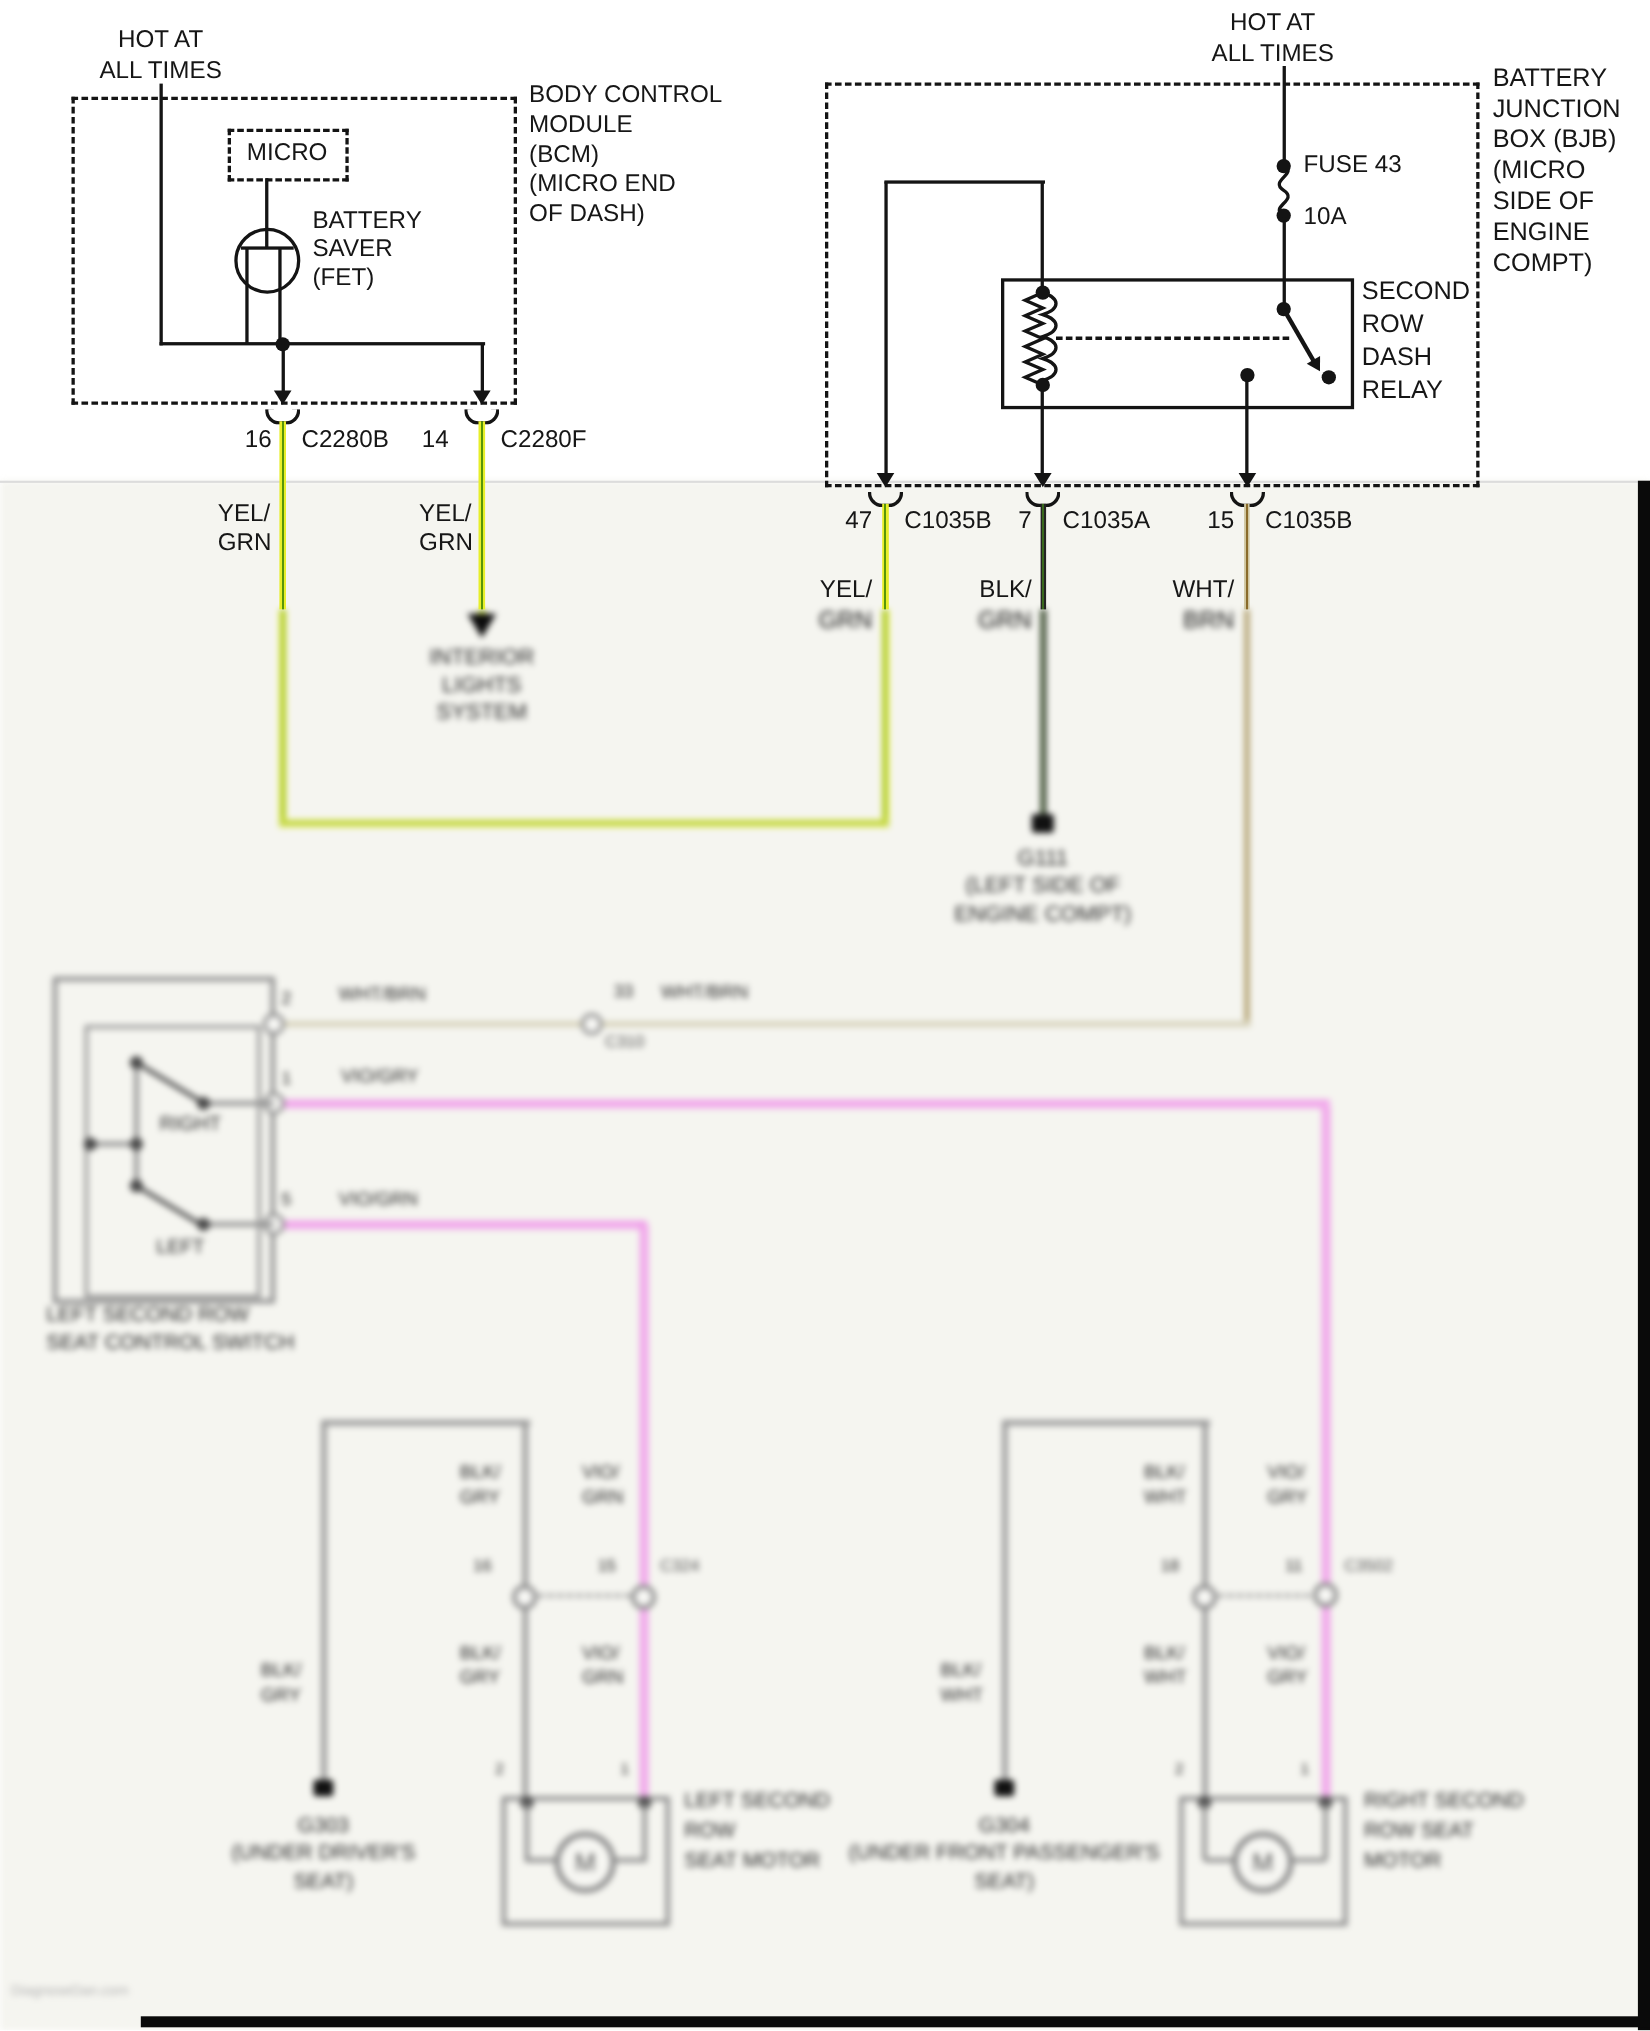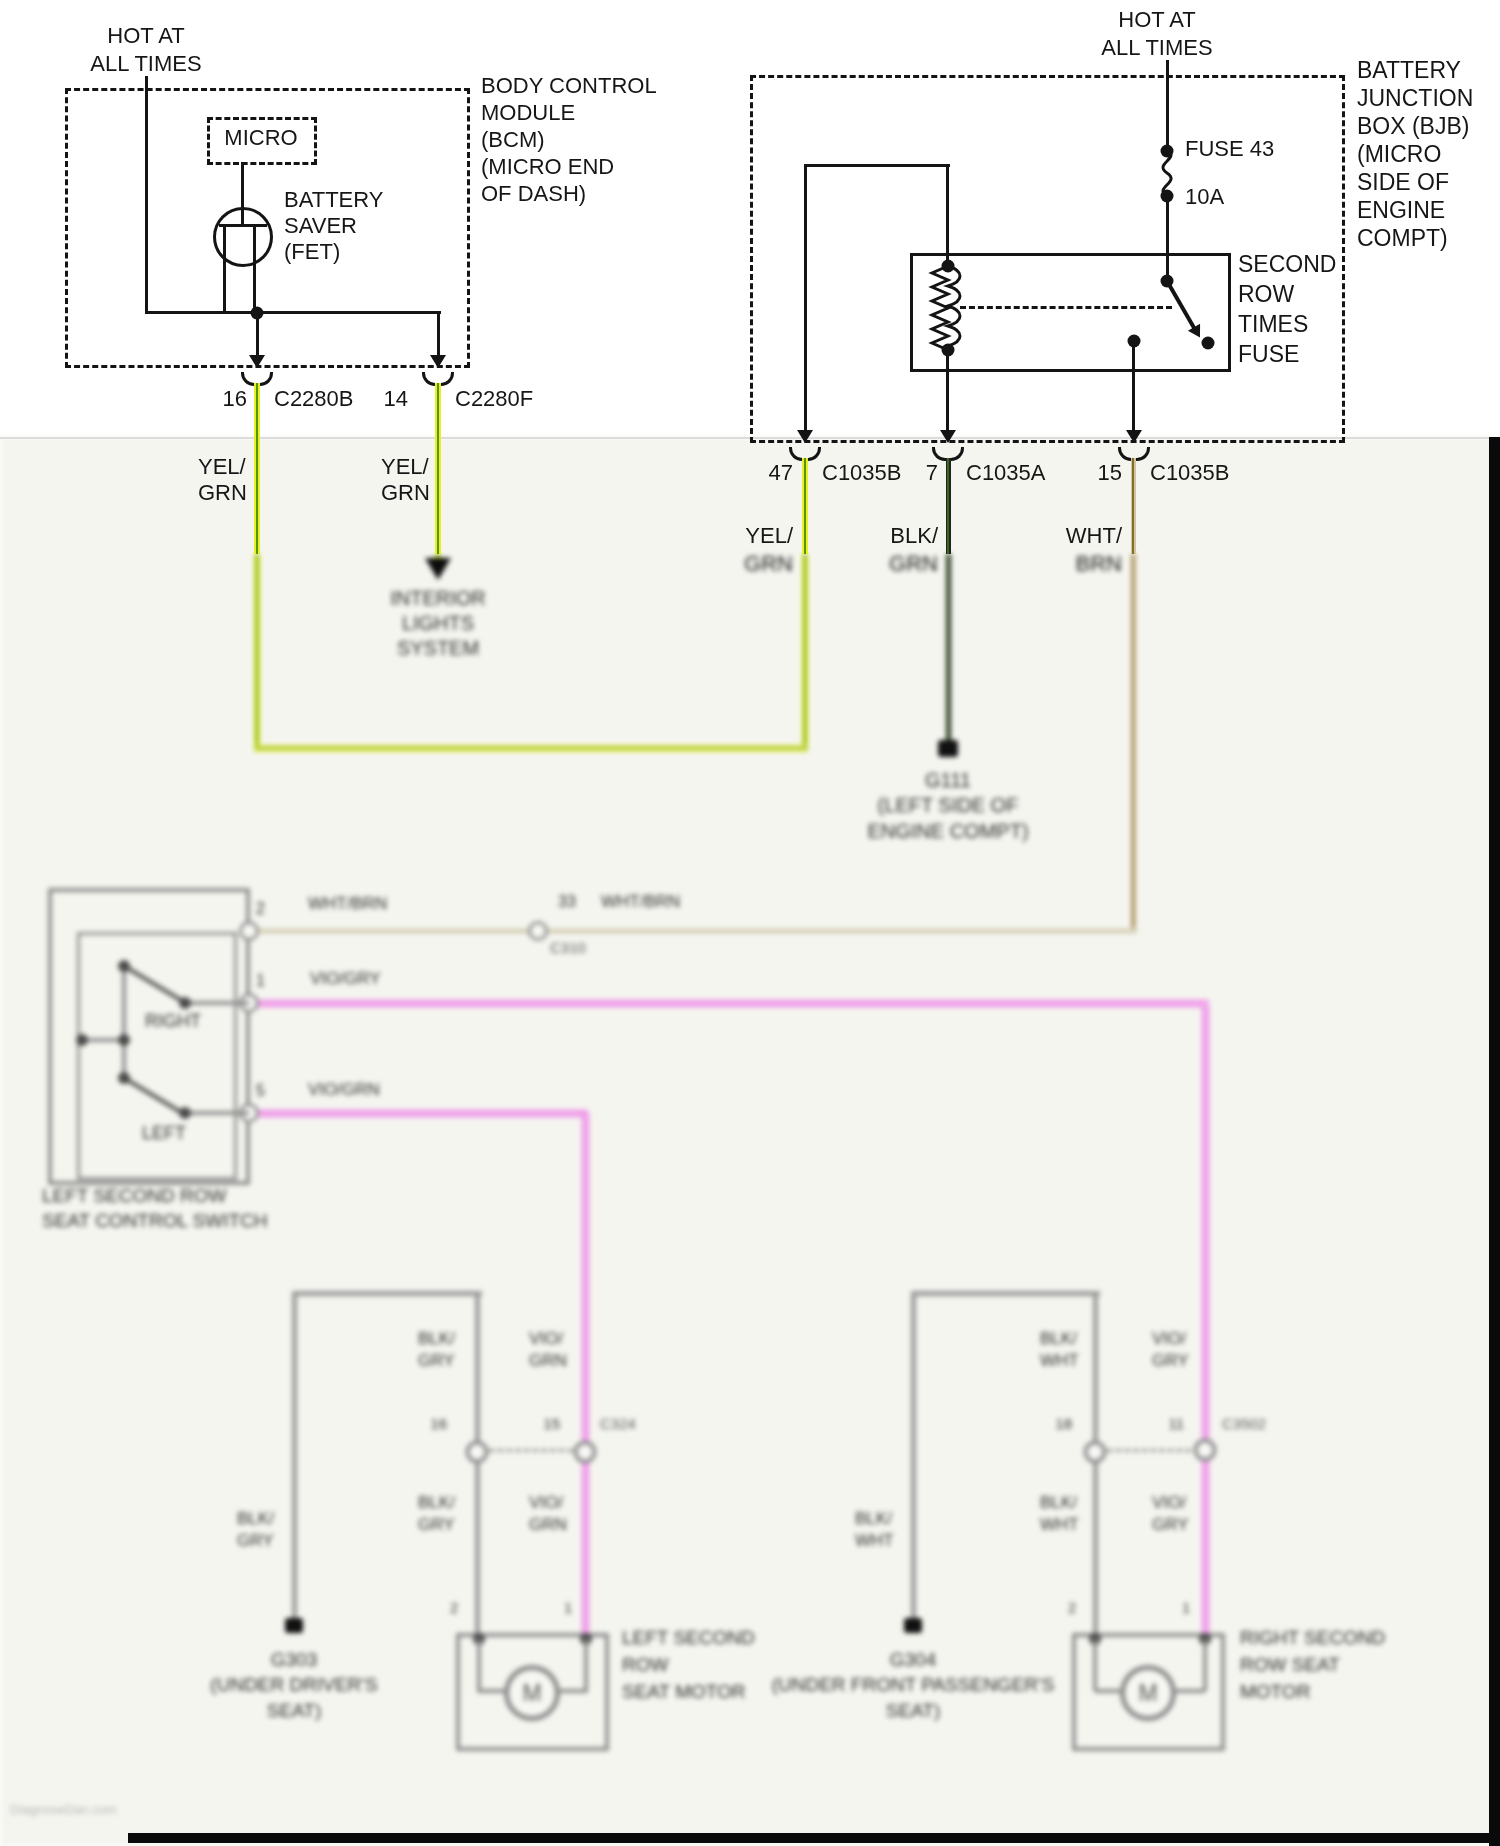--- a/index.html
+++ b/index.html
@@ -261,22 +261,22 @@
     </svg>
   <div class="dot" style="left:1167px;top:151px"></div>
   <div class="dot" style="left:1167px;top:196px"></div>
   <span class="t f22" style="left:1185px;top:137px">FUSE 43</span>
   <span class="t f22" style="left:1185px;top:185px">10A</span>
   <div class="vl" style="left:1166px;top:198px;height:85px"></div>
 
   <div class="solidbox" style="left:910px;top:253px;width:315px;height:113px"></div>
   <span class="t f23" style="left:1238px;top:252px">SECOND</span>
   <span class="t f23" style="left:1238px;top:282px">ROW</span>
-  <span class="t f23" style="left:1238px;top:312px">TIMES</span>
-  <span class="t f23" style="left:1238px;top:342px">FUSE</span>
+  <span class="t f23" style="left:1238px;top:312px">DASH</span>
+  <span class="t f23" style="left:1238px;top:342px">RELAY</span>
 
   <div class="vl" style="left:804px;top:165px;height:265px"></div>
   <div class="hl" style="left:804px;top:164px;width:146px"></div>
   <div class="vl" style="left:946px;top:165px;height:101px"></div>
   <svg class="abs" style="left:918px;top:258px" width="60" height="100" viewBox="0 0 60 100">
     <path d="M30 8 L14 15 L30 22 L14 29 L30 36 L14 43 L30 50 L14 57 L30 64 L14 71 L30 78 L14 85 L30 92" fill="none" stroke="#141414" stroke-width="3"></path>
     <path d="M30 8 C 46 13, 46 23, 30 28 C 46 33, 46 43, 30 48 C 46 53, 46 63, 30 68 C 46 73, 46 83, 30 88 L 30 92" fill="none" stroke="#141414" stroke-width="3"></path>
   </svg>
   <div class="dot" style="left:948px;top:266px"></div>
   <div class="dot" style="left:948px;top:350px"></div>

